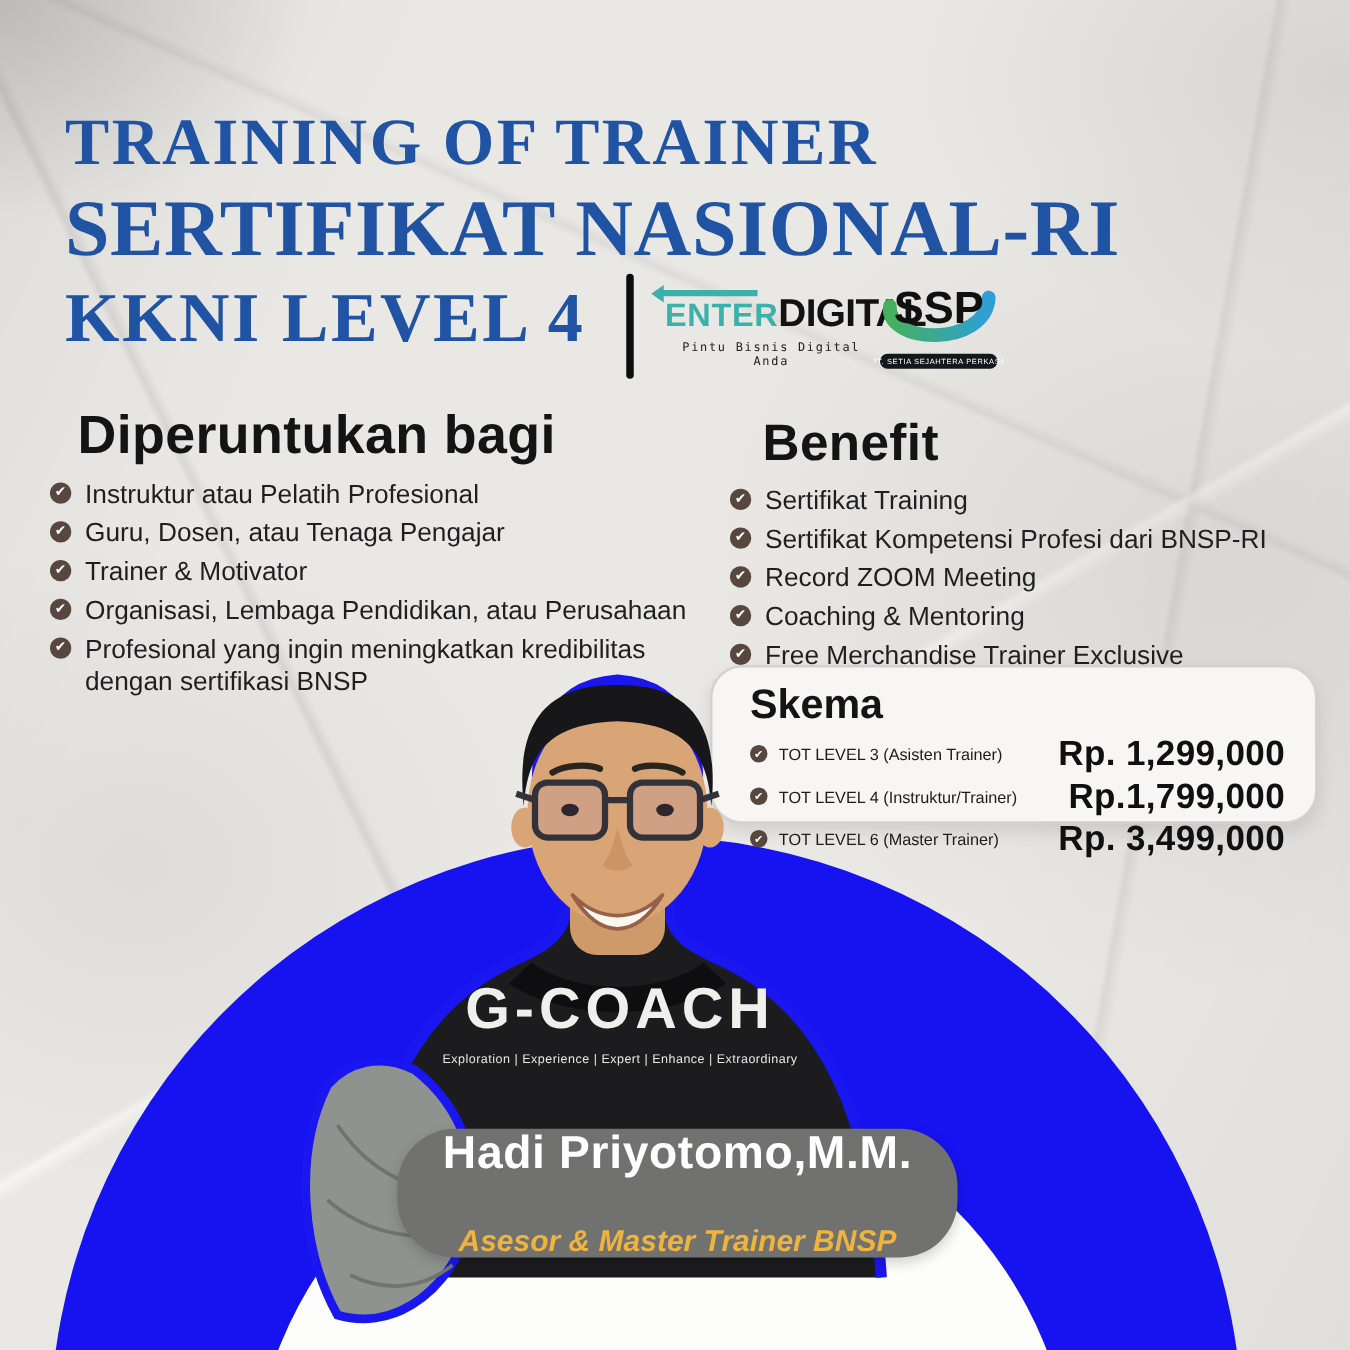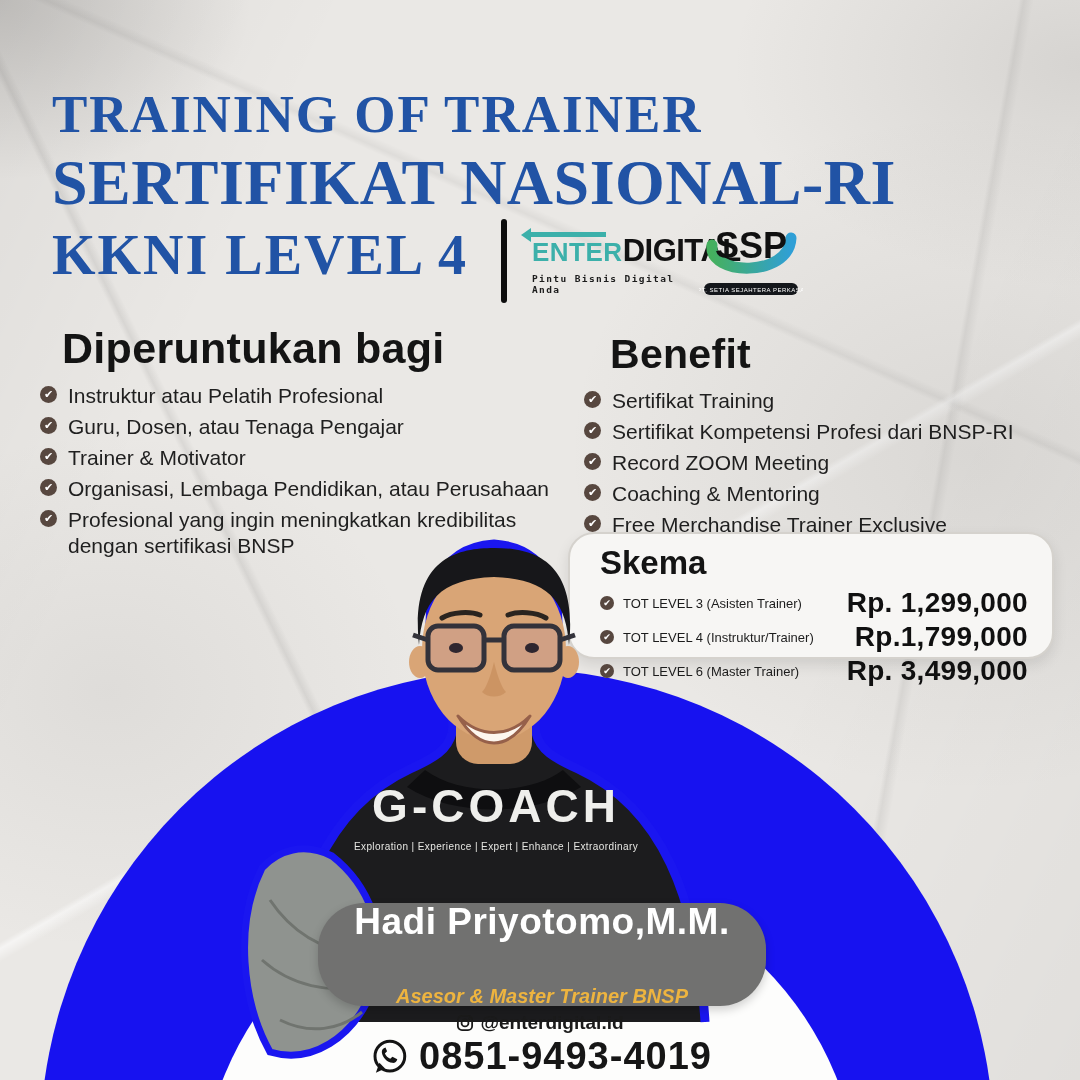--- a/index.html
+++ b/index.html
@@ -30,22 +30,22 @@
   .divider{left:501px;top:219px;width:6px;height:84px;background:#0d0d0d;z-index:3;border-radius:3px;}
 
   
   .ed-logo{left:532px;top:230px;z-index:3;width:170px;}
   .ed-row{display:flex;align-items:baseline;}
   .ed-enter{position:relative;color:#3cb0aa;font-weight:700;font-size:26px;letter-spacing:0.5px;padding-top:7px;}
   .ed-arrow{position:absolute;top:2px;left:-2px;width:76px;height:5px;background:#3cb0aa;}
   .ed-arrow::before{content:"";position:absolute;left:-9px;top:-4.5px;width:0;height:0;
     border-right:10px solid #3cb0aa;border-top:7px solid transparent;border-bottom:7px solid transparent;}
   .ed-digital{color:#121212;font-weight:700;font-size:31px;letter-spacing:-0.5px;}
-  .ed-tagline{margin-top:4px;text-align:left;font-family:"DejaVu Sans Mono",monospace;
-    font-size:9.5px;font-weight:700;letter-spacing:1.4px;color:#1c1c1c;}
+  .ed-tagline{margin-top:4px;text-align:center;font-family:"DejaVu Sans Mono",monospace;
+    font-size:9.5px;font-weight:400;letter-spacing:1.4px;color:#1c1c1c;}
 
   .ssp-logo{left:699px;top:219px;z-index:3;}
 
   
   .sec-heading{font-size:43px;font-weight:700;color:#141414;margin:0 0 10px 22px;letter-spacing:0.3px;}
   .benefits .sec-heading{font-size:41px;margin-left:26px;}
   .blist{display:flex;flex-direction:column;gap:5px;}
   .bitem{display:flex;gap:11px;font-size:21px;color:#1f1f1f;line-height:1.24;align-items:flex-start;}
   .check{flex:0 0 auto;width:17px;height:17px;border-radius:50%;background:#57473f;color:#fff;
          display:flex;align-items:center;justify-content:center;font-size:11px;margin-top:3px;}
@@ -67,21 +67,21 @@
   .circle-blue{left:40px;top:669px;width:954px;height:954px;border-radius:50%;background:#1712f0;z-index:1;}
   .circle-white{left:200px;top:870px;width:660px;height:660px;border-radius:50%;background:#fdfdfc;z-index:2;}
 
   .person{left:0;top:0;width:1080px;height:1080px;z-index:4;}
 
   
   .name-pill{left:318px;top:903px;width:448px;height:103px;border-radius:46px;background:#717170;
     display:flex;flex-direction:column;align-items:center;justify-content:space-between;z-index:5;
     box-shadow:0 4px 10px rgba(0,0,0,0.18);}
   .speaker-name{font-size:37px;font-weight:700;color:#ffffff;letter-spacing:0.5px;line-height:1;}
-  .speaker-role{font-size:20px;font-weight:700;font-style:italic;color:#eeb43f;margin-top:5px;line-height:1;}
+  .speaker-role{font-size:24px;font-weight:700;font-style:italic;color:#eeb43f;margin-top:5px;line-height:1;}
 
   
   .contact{left:0;right:0;top:1012px;display:flex;flex-direction:column;align-items:center;gap:1px;z-index:6;}
   .ig-row{display:flex;align-items:center;gap:6px;font-size:19px;font-weight:700;color:#1a1a1a;}
   .wa-row{display:flex;align-items:center;gap:9px;font-size:38px;font-weight:700;color:#161616;letter-spacing:1px;}
 </style>
 </head>
 <body>
 
 <div class="poster">
@@ -239,34 +239,14 @@
 
     <text x="496" y="822" text-anchor="middle" font-size="46" font-weight="bold" fill="#efefec" letter-spacing="4" font-family="Liberation Sans, sans-serif">G-COACH</text>
     <text x="496" y="850" text-anchor="middle" font-size="10" fill="#e6e6e2" letter-spacing="0.4" font-family="Liberation Sans, sans-serif">Exploration | Experience | Expert | Enhance | Extraordinary</text>
   </svg>
 
   <div class="layer name-pill">
     <div class="speaker-name">Hadi Priyotomo,M.M.</div>
     <div class="speaker-role">Asesor &amp; Master Trainer BNSP</div>
   </div>
 
-  <div class="layer contact">
-    <div class="ig-row">
-      <svg width="18" height="18" viewBox="0 0 24 24">
-        <rect x="2.5" y="2.5" width="19" height="19" rx="5.5" fill="none" stroke="#1a1a1a" stroke-width="2.4"></rect>
-        <circle cx="12" cy="12" r="4.6" fill="none" stroke="#1a1a1a" stroke-width="2.4"></circle>
-        <circle cx="17.6" cy="6.4" r="1.6" fill="#1a1a1a"></circle>
-      </svg>
-      <span>@enterdigital.id</span>
-    </div>
-    <div class="wa-row">
-      <svg width="42" height="42" viewBox="0 0 48 48">
-        <circle cx="25" cy="23" r="17" fill="none" stroke="#141414" stroke-width="3.4"></circle>
-        <path d="M 9 42 L 13 30.5 L 19.5 37 Z" fill="#141414"></path>
-        <path d="M 20 13 c -2.8 0.6 -4.5 2.8 -4.2 5.6 c 0.7 6.2 5.9 11.4 12.1 12.1
-                 c 2.8 0.3 5 -1.4 5.6 -4.2 l -5.6 -2.9 l -2.5 2.5 c -2.9 -1.4 -4.7 -3.2 -6.1 -6.1
-                 l 2.5 -2.5 Z" fill="#141414"></path>
-      </svg>
-      <span>0851-9493-4019</span>
-    </div>
-  </div>
 
 </div>
 
 </body></html>

